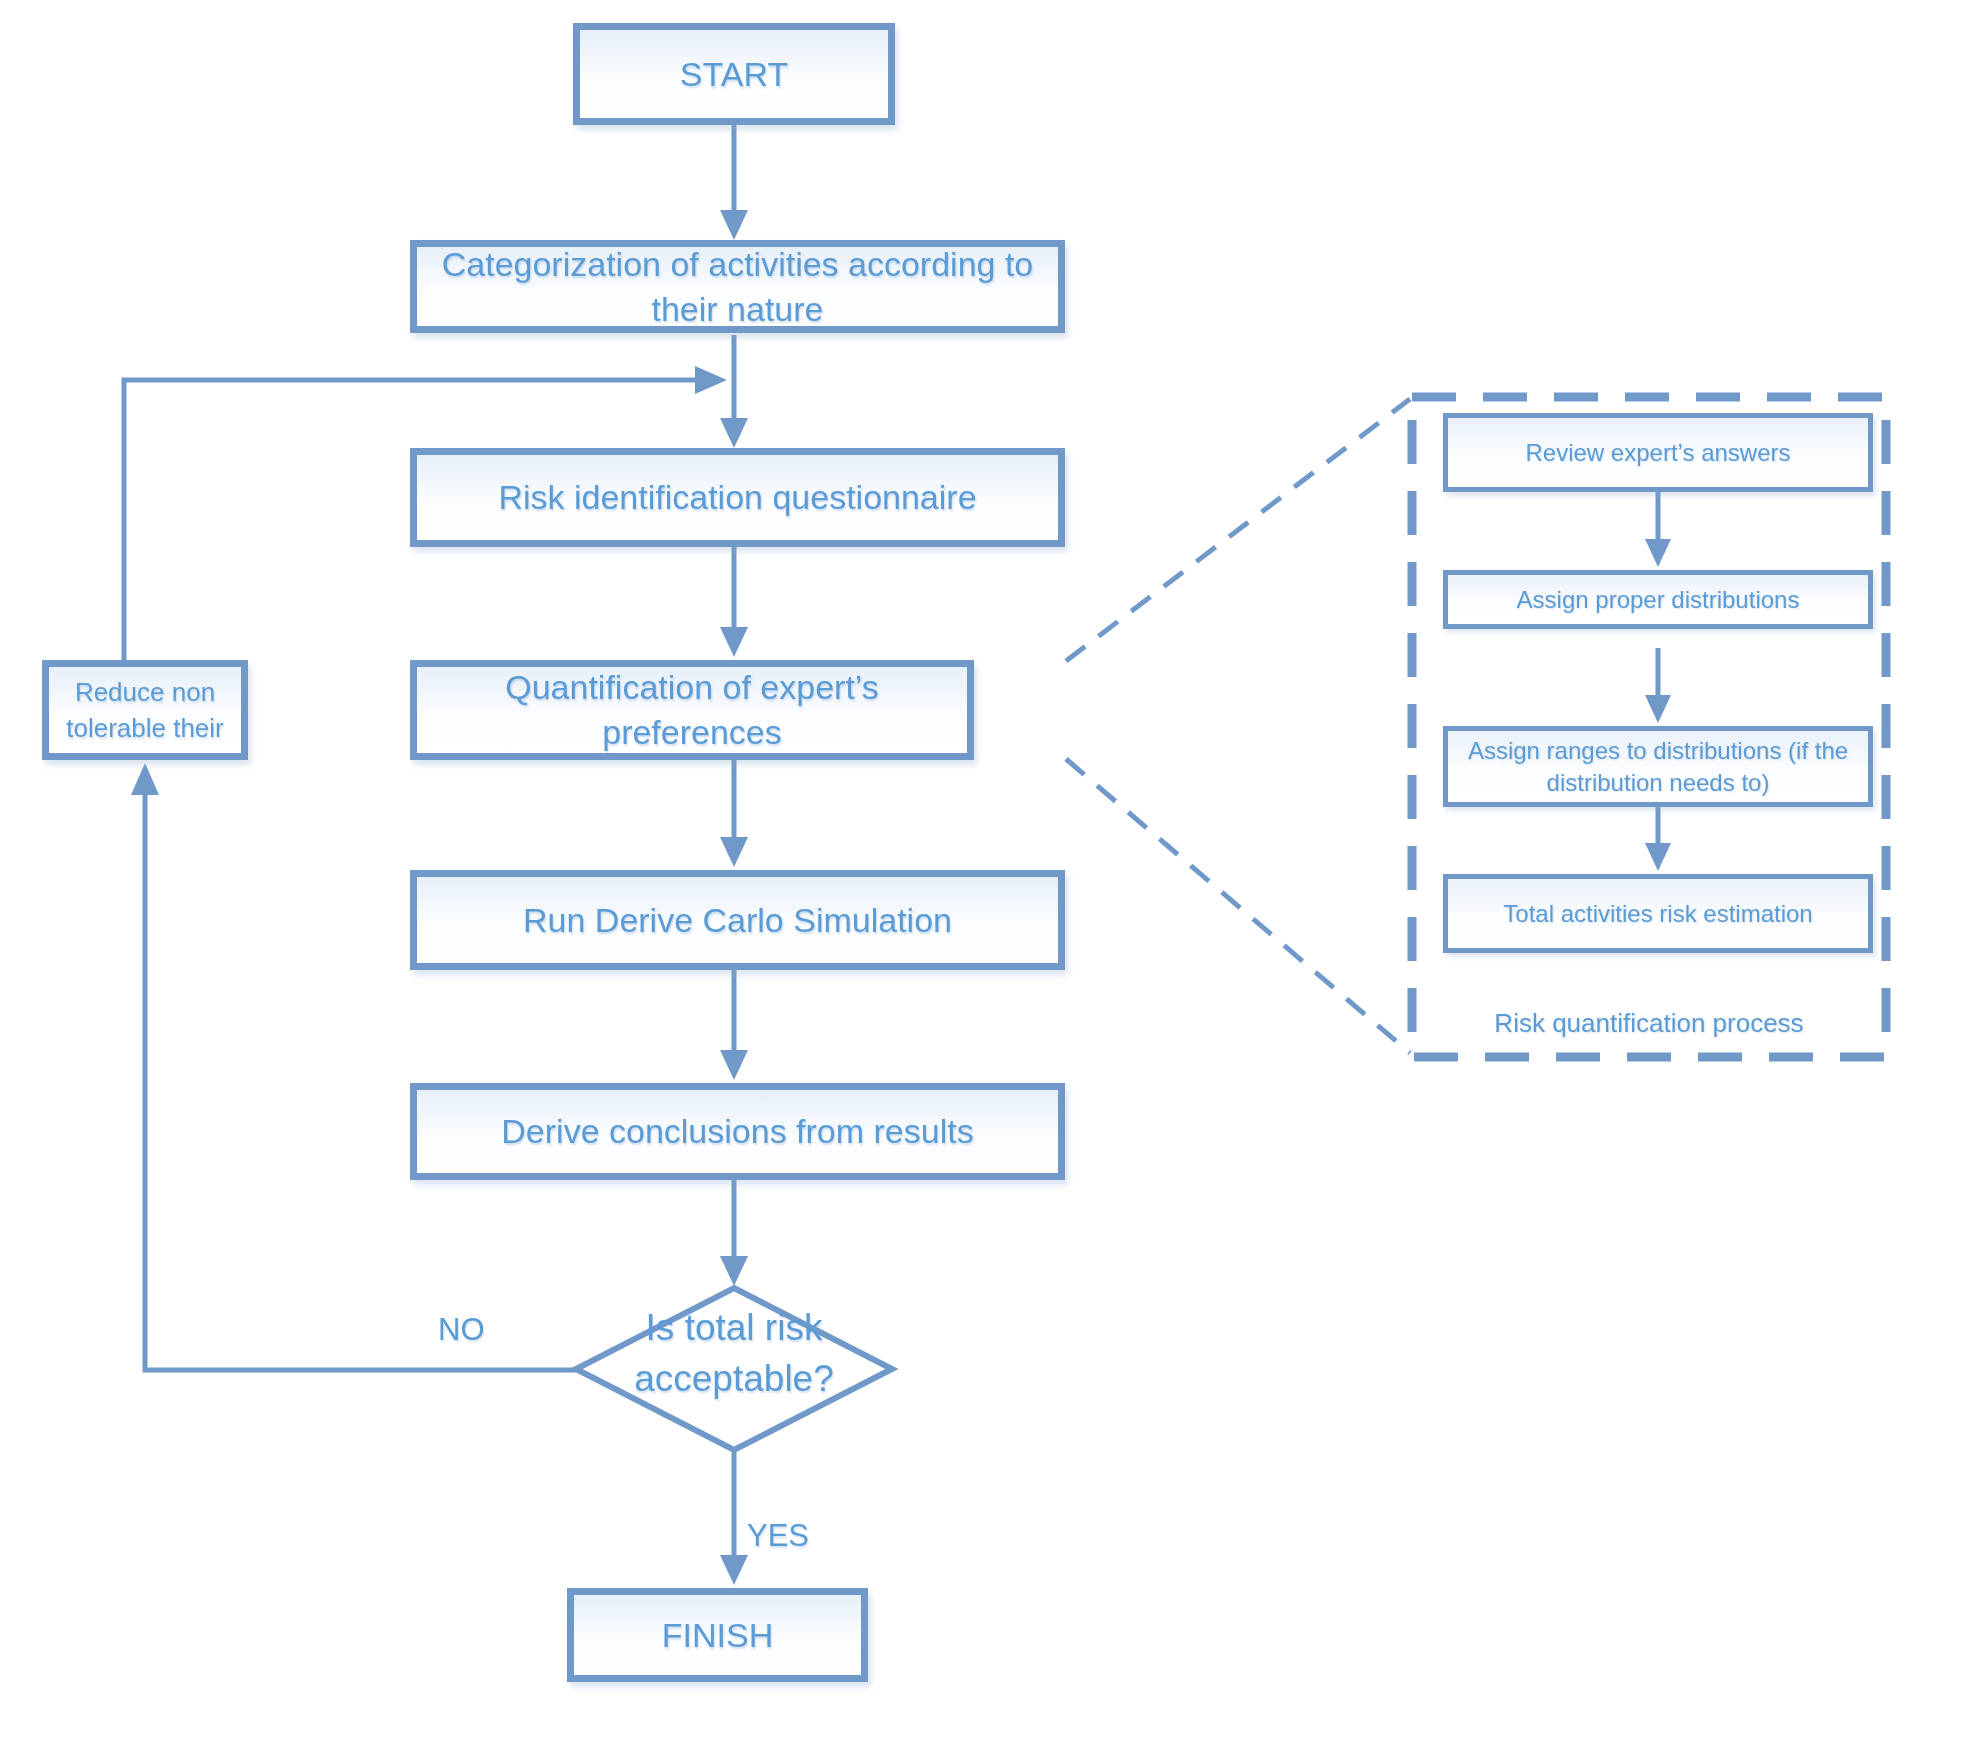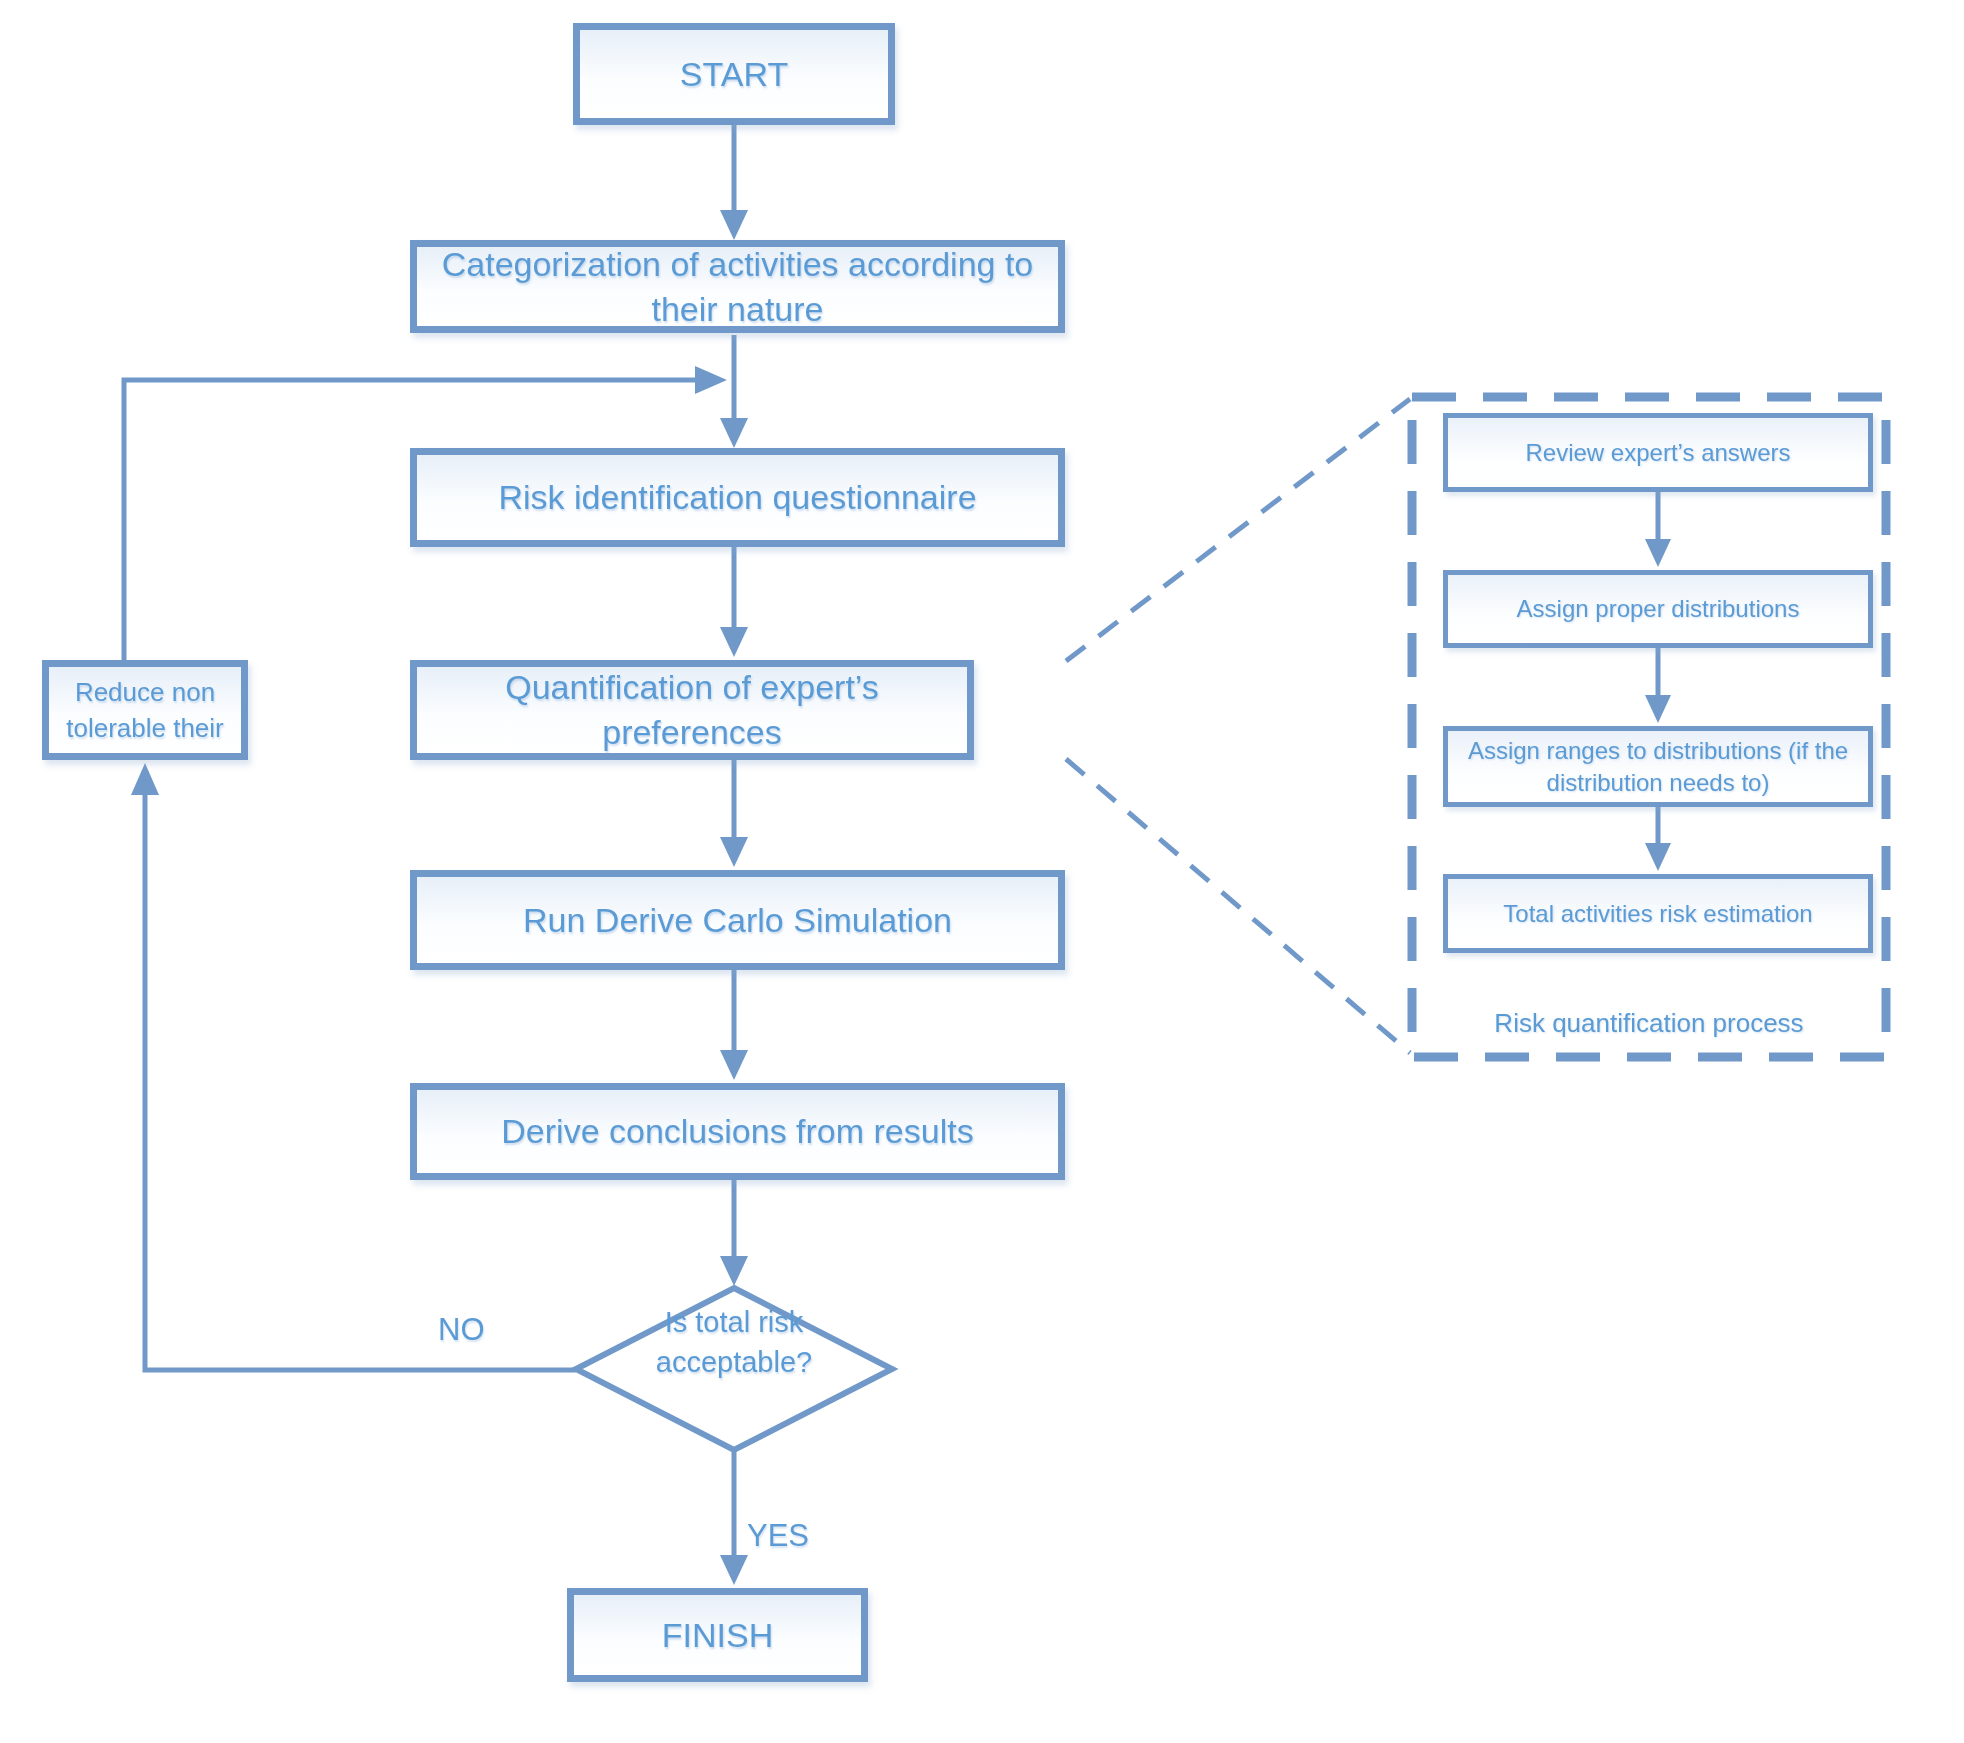--- a/index.html
+++ b/index.html
@@ -28,21 +28,21 @@
     text-align:center;font-size:24px;line-height:1.3;
     box-shadow:3px 4px 5px rgba(140,170,205,0.28);
     text-shadow:1px 1px 2px rgba(120,160,210,0.3);
   }
   .edge-label{
     position:absolute;color:#5B9BD5;font-size:31px;
     text-shadow:1px 2px 2px rgba(120,160,210,0.3);
   }
   .decision-label{
     position:absolute;left:594px;top:1302px;width:280px;
-    color:#5B9BD5;font-size:29px;line-height:1.38;text-align:center;
+    color:#5B9BD5;font-size:37px;line-height:1.38;text-align:center;
     text-shadow:1px 2px 2px rgba(120,160,210,0.35);
   }
   .panel-title{
     position:absolute;left:1412px;top:1008px;width:474px;
     text-align:center;color:#5B9BD5;font-size:26px;
     text-shadow:1px 1px 2px rgba(120,160,210,0.3);
   }
 </style>
 </head>
 <body>
@@ -155,21 +155,21 @@
 
   <div class="decision-label">Is total risk acceptable?</div>
 
   <div class="edge-label" style="left:438px;top:1312px;">NO</div>
   <div class="edge-label" style="left:747px;top:1518px;">YES</div>
 
   <div class="panel-node" style="left:1443px;top:413px;width:430px;height:79px;">
     <span>Review expert’s answers</span>
   </div>
 
-  <div class="panel-node" style="left:1443px;top:570px;width:430px;height:78px;">
+  <div class="panel-node" style="left:1443px;top:570px;width:430px;height:59px;">
     <span>Assign proper distributions</span>
   </div>
 
   <div class="panel-node" style="left:1443px;top:726px;width:430px;height:81px;">
     <span>Assign ranges to distributions (if the distribution needs to)</span>
   </div>
 
   <div class="panel-node" style="left:1443px;top:874px;width:430px;height:79px;">
     <span>Total activities risk estimation</span>
   </div>

